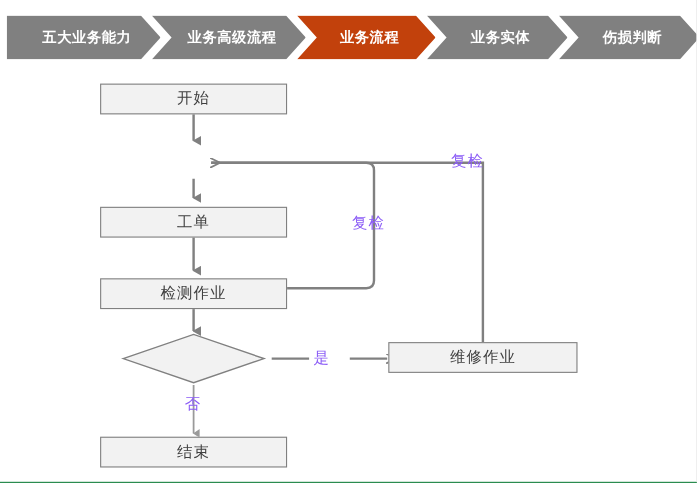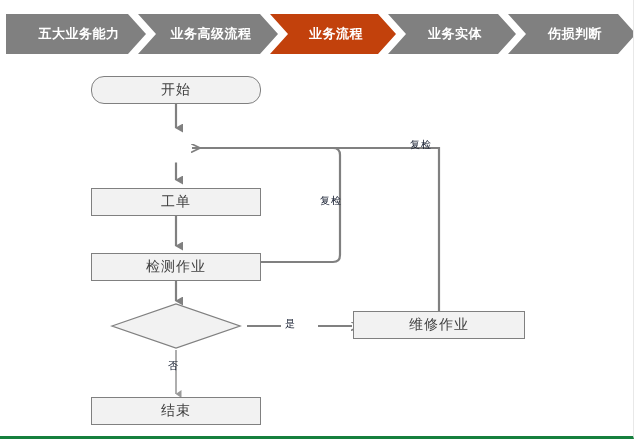--- a/index.html
+++ b/index.html
@@ -11,21 +11,21 @@
     font-family: "Liberation Sans", "DejaVu Sans", sans-serif;
   }
   #page {
     position: relative;
     width: 634px;
     height: 439px;
     background: #ffffff;
     overflow: hidden;
     box-sizing: border-box;
     border-right: 1px solid #e8e8e8;
-    border-bottom: 3px solid #15803d;
+    border-bottom: 1px solid #15803d;
   }
 
   
   #breadcrumb {
     position: absolute;
     left: 0;
     top: 14px;
     width: 634px;
     height: 40px;
   }
@@ -74,22 +74,22 @@
     display: flex;
     align-items: center;
     justify-content: center;
     font-size: 14px;
     color: #404040;
     letter-spacing: 1px;
     white-space: nowrap;
   }
   .edge-label {
     position: absolute;
-    font-size: 10px;
-    color: #0f172a;
+    font-size: 14px;
+    color: #8b5cf6;
     letter-spacing: 1px;
     white-space: nowrap;
   }
   .diamond-label {
     position: absolute;
     font-size: 14px;
     color: #404040;
     letter-spacing: 1px;
     white-space: nowrap;
     text-align: center;
@@ -147,21 +147,21 @@
       <line x1="176" y1="292" x2="176" y2="336" stroke="#9a9a9a" stroke-width="1.6" marker-end="url(#arrow-down-sm)"></line>
 
       <line x1="247" y1="268" x2="281" y2="268" stroke="#808080" stroke-width="2.2"></line>
       <line x1="318" y1="268" x2="352" y2="268" stroke="#808080" stroke-width="2.2" marker-end="url(#arrow-right)"></line>
 
       <path d="M260,204 L333,204 Q340,204 340,197 L340,97 Q340,90 333,90 L192,90" fill="none" stroke="#808080" stroke-width="2.2" marker-end="url(#arrow-left)"></path>
 
       <path d="M439,253 L439,90 L192,90" fill="none" stroke="#808080" stroke-width="2.2"></path>
     </svg>
 
-    <div class="node" style="left:91px; top:18px; width:170px; height:28px;border-radius:13px;">
+    <div class="node" style="left:91px; top:18px; width:170px; height:28px;">
       <span>开始</span>
     </div>
 
 
     <div class="node" style="left:91px; top:195px; width:170px; height:28px;">
       <span>检测作业</span>
     </div>
 
     <div class="node" style="left:91px; top:130px; width:170px; height:28px;">
       <span>工单</span>

